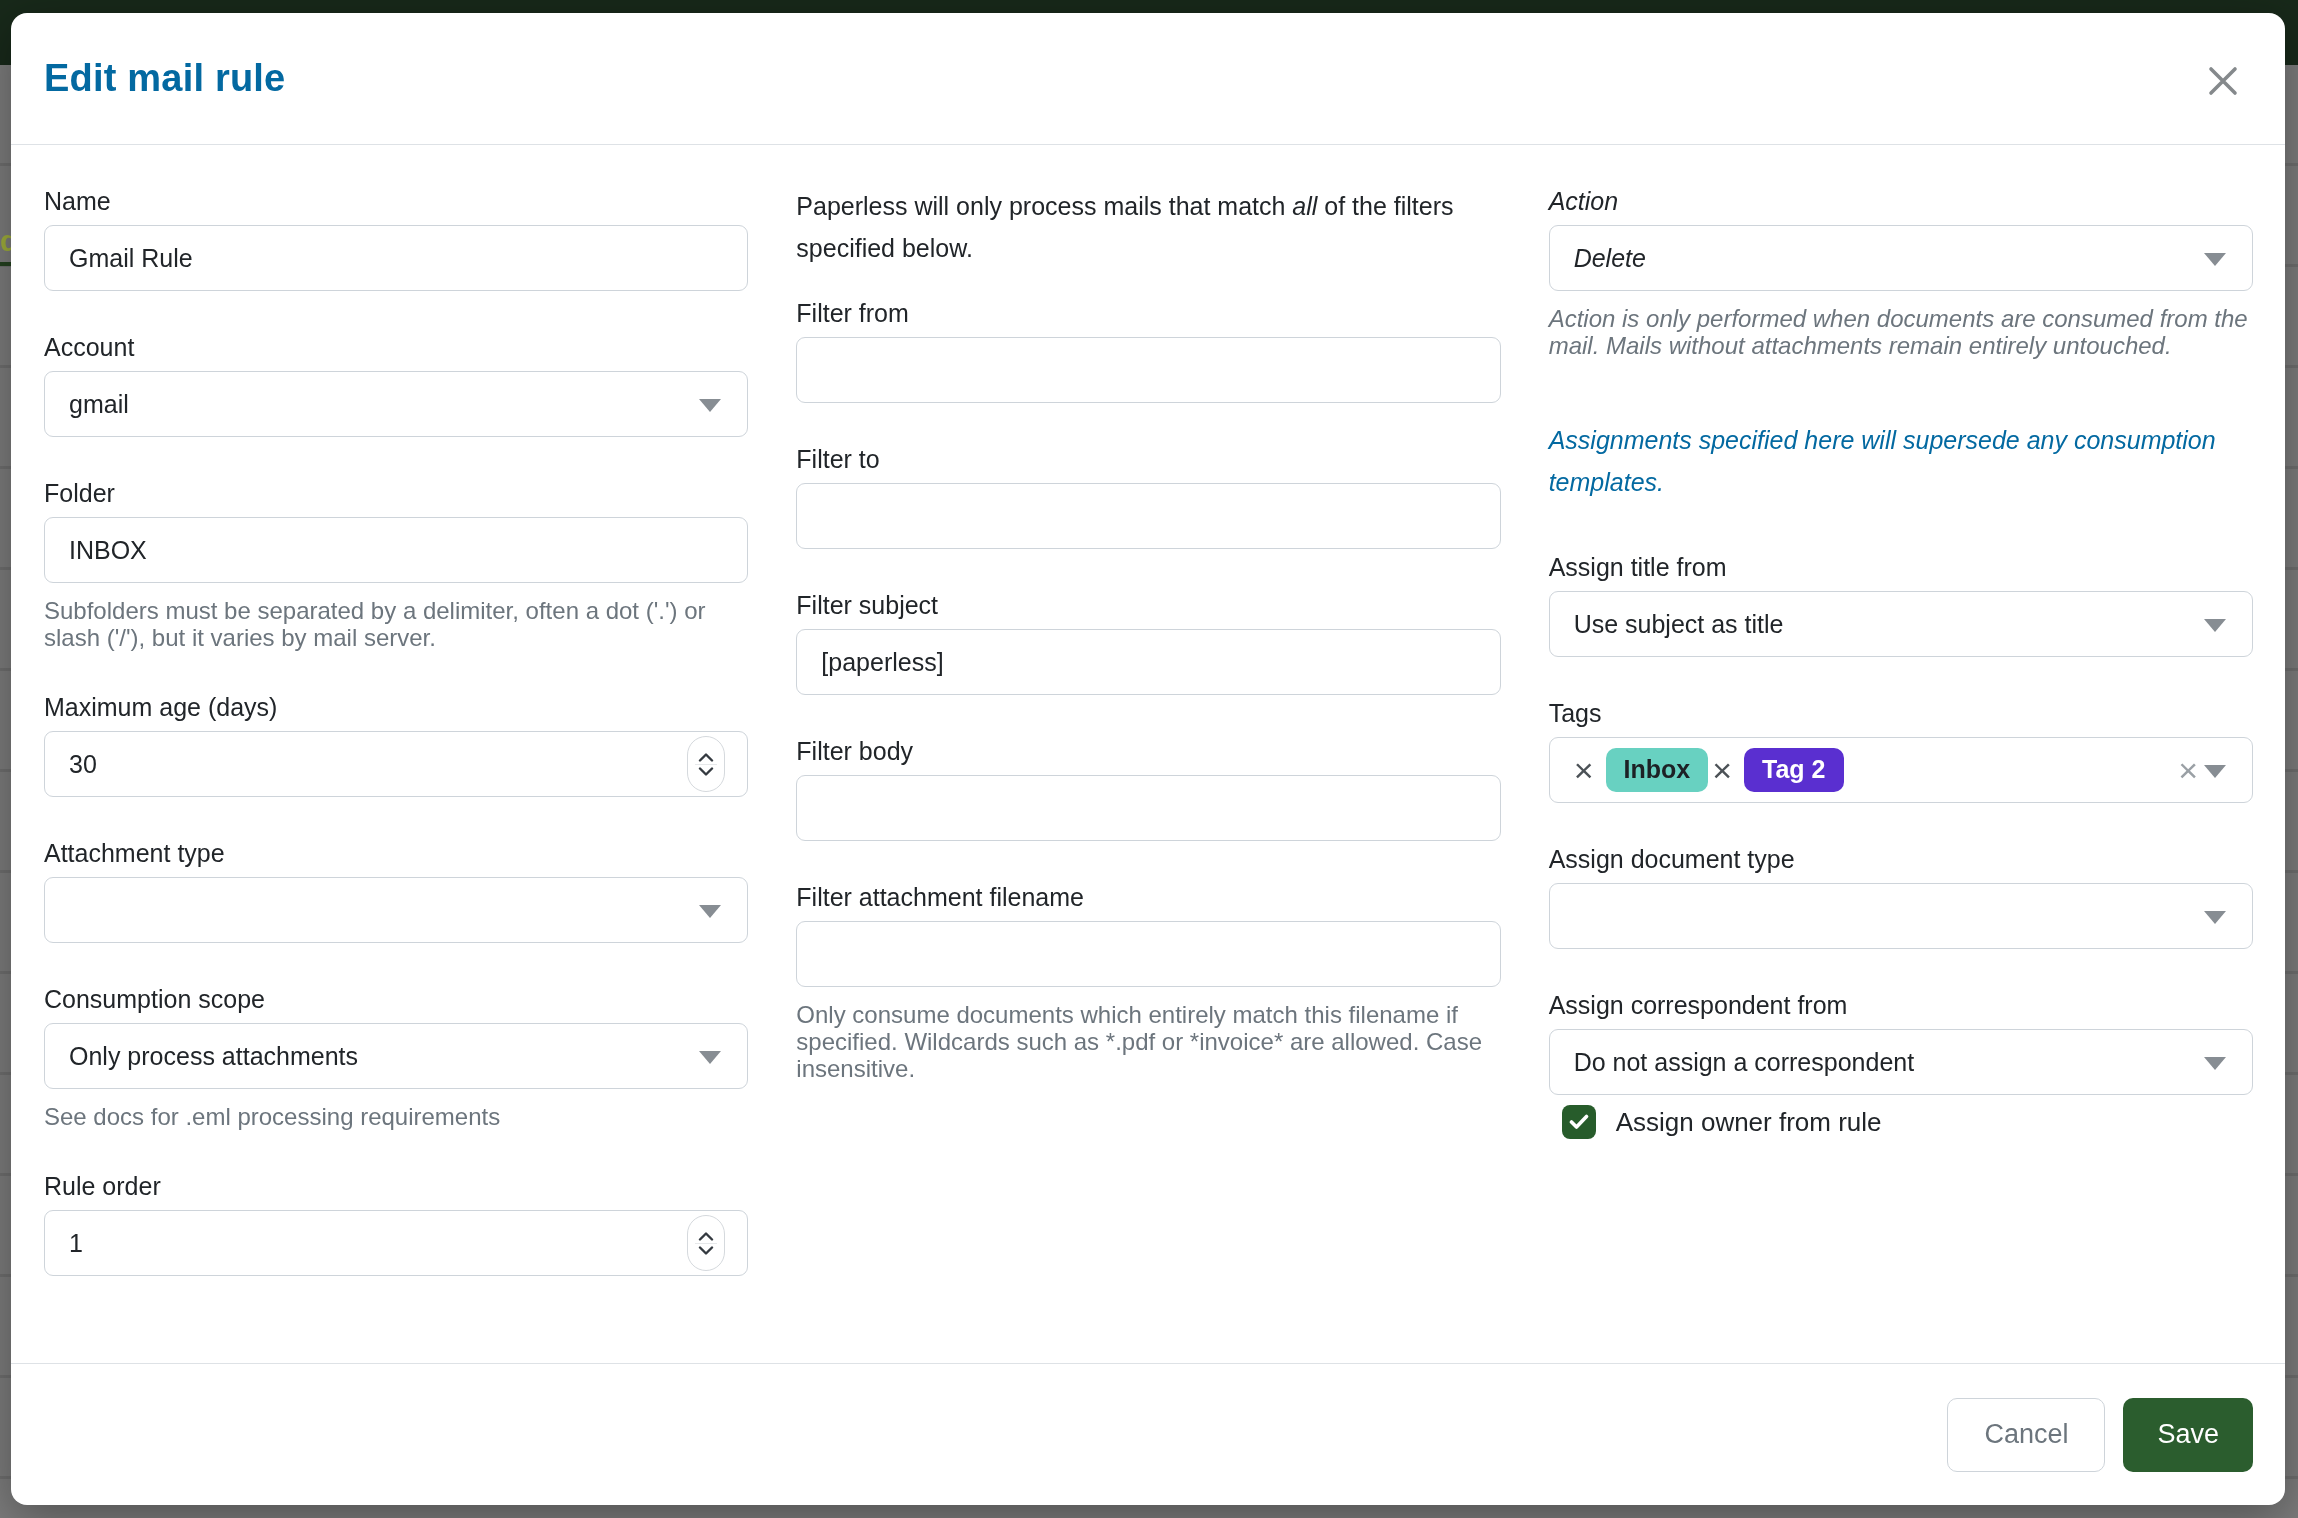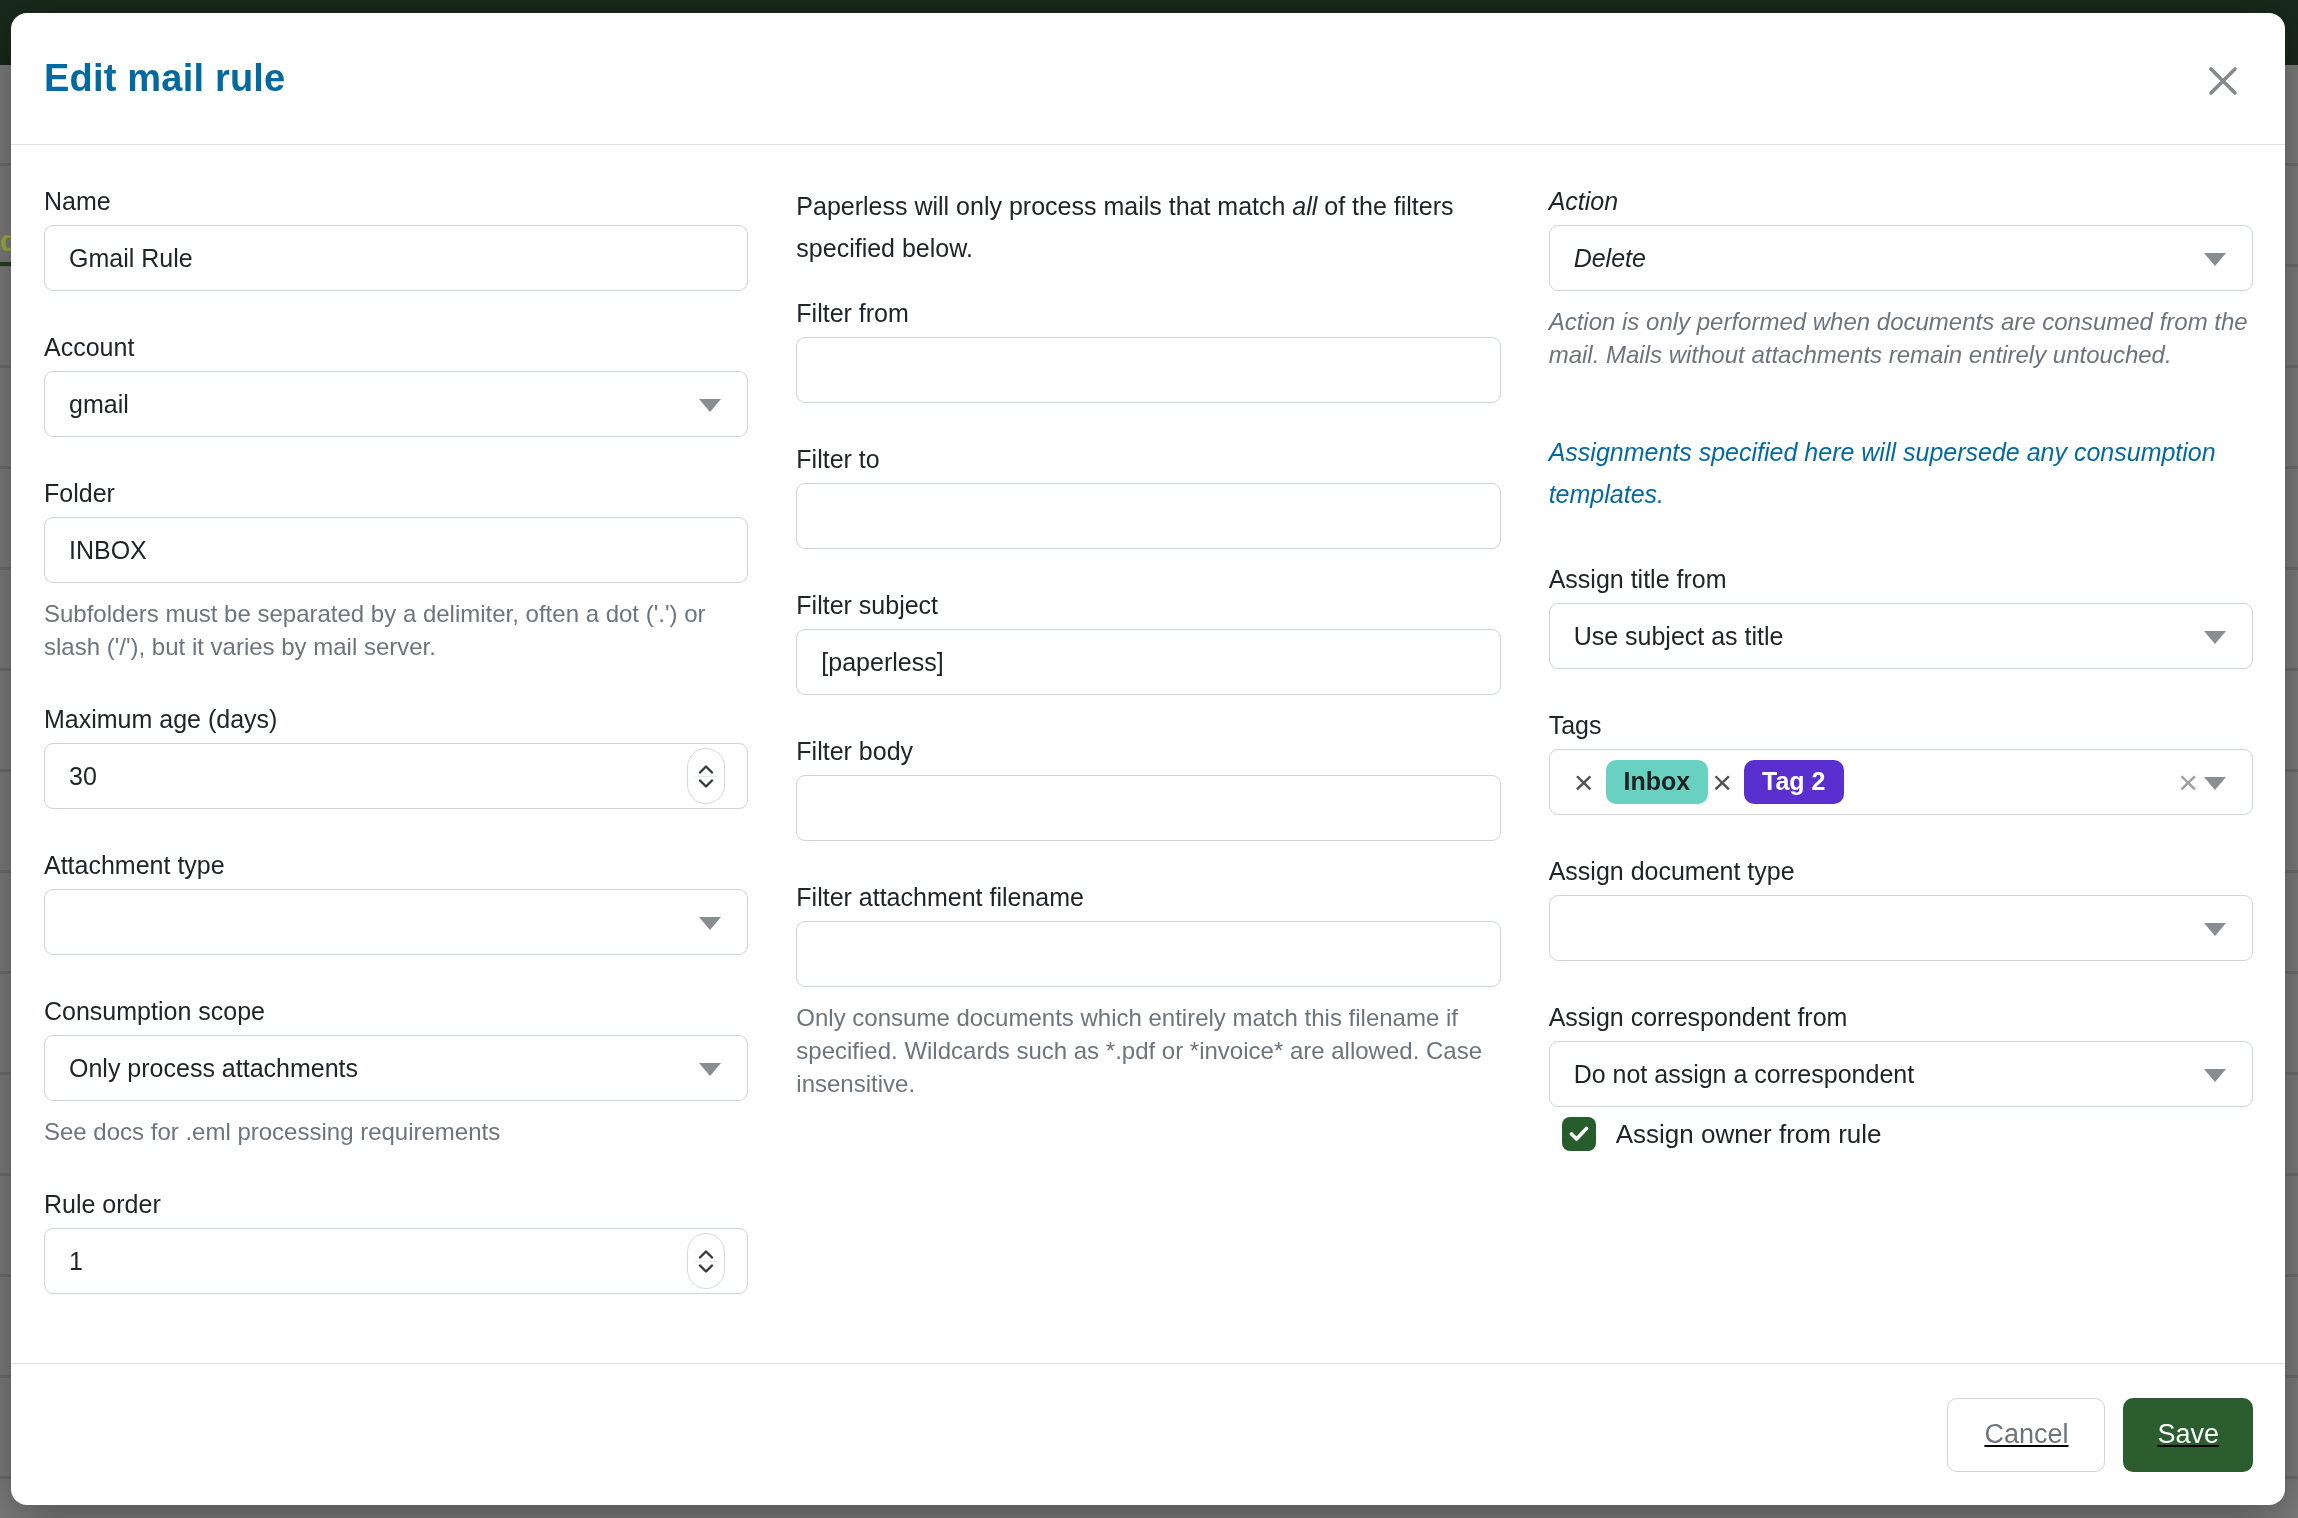--- a/index.html
+++ b/index.html
@@ -35,21 +35,21 @@
     position:absolute;right:40px;top:46px;width:44px;height:44px;
     display:flex;align-items:center;justify-content:center;cursor:pointer;background:none;border:none;padding:0;
   }
   .modal-body{
     flex:1 1 auto;box-sizing:border-box;overflow:hidden;
     padding:40px 32px 0 33px;
     display:grid;grid-template-columns:repeat(3,1fr);column-gap:48px;
   }
   .modal-footer{
     flex:0 0 auto;height:142px;box-sizing:border-box;border-top:1.5px solid #dee2e6;
-    display:flex;align-items:center;justify-content:flex-end;gap:18px;padding:16px 32px;text-decoration:underline;
+    display:flex;align-items:center;justify-content:flex-end;gap:18px;padding:16px 32px;
   }
 
   
   .form-group{margin-bottom:40px;}
   .form-label{font-size:25px;color:#212529;line-height:32px;margin-bottom:8px;}
   .control{
     position:relative;height:66px;box-sizing:border-box;background:#fff;
     border:1.5px solid #ced4da;border-radius:9px;
     display:flex;align-items:center;padding:0 24px;
     font-size:25px;color:#212529;white-space:nowrap;
@@ -58,21 +58,21 @@
     position:absolute;right:26px;top:50%;margin-top:-5px;
     width:0;height:0;border-left:11px solid transparent;border-right:11px solid transparent;
     border-top:13px solid #878d93;
   }
   .stepper{
     position:absolute;right:22px;top:50%;transform:translateY(-50%);
     width:38px;height:56px;border:1.5px solid #d5d9dd;border-radius:19px;background:#fff;
     display:flex;flex-direction:column;align-items:center;justify-content:center;box-sizing:border-box;
   }
   .stepper .sep{width:22px;height:1px;background:#e6e8ea;margin:2px 0;}
-  .hint{font-size:24px;color:#6c757d;line-height:33px;margin-top:14px;}
+  .hint{font-size:24px;color:#6c757d;line-height:27px;margin-top:14px;}
   .note-italic{font-size:25px;color:#0369a1;font-style:italic;line-height:42px;margin:60px 0 48px 0;}
   .intro{font-size:25px;color:#212529;line-height:42px;margin-bottom:28px;}
 
   
   .tags-box{padding:0 20px;}
   .tag-remove{font-size:34px;color:#4c5257;padding:0 12px 0 4px;line-height:1;cursor:pointer;}
   .tag-pill{padding:8px 18px;border-radius:10px;font-weight:bold;font-size:25px;line-height:1.1;}
   .tags-spacer{flex:1 1 auto;}
   .tags-clear{font-size:34px;color:#9aa0a5;padding-right:34px;line-height:1;cursor:pointer;}
 

